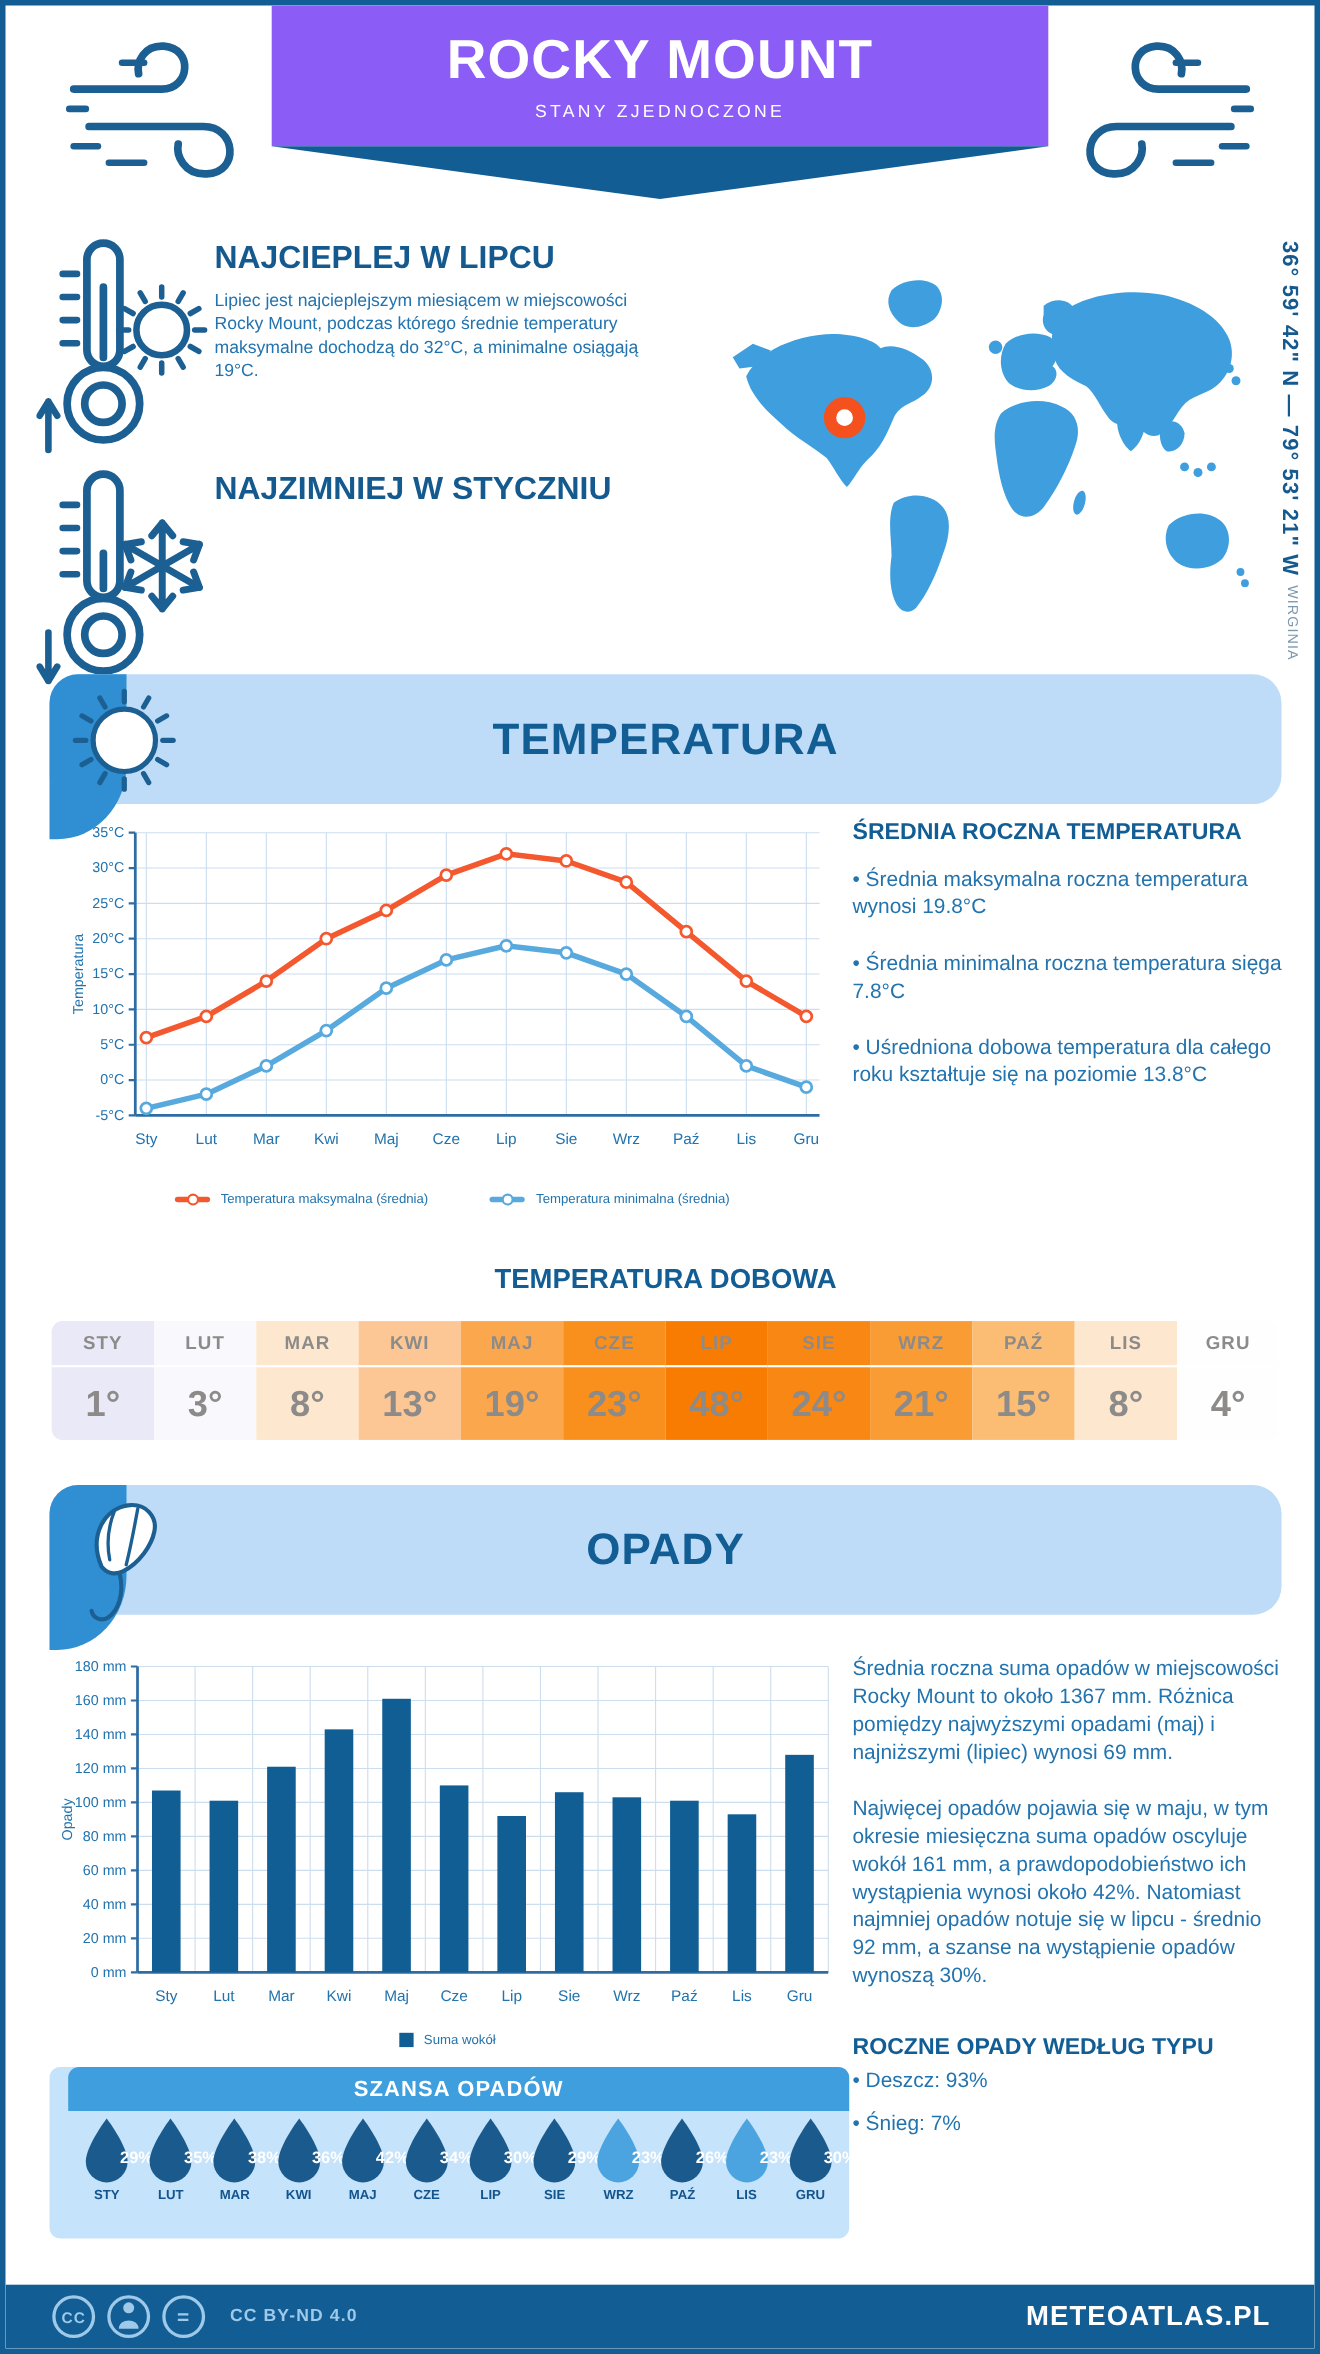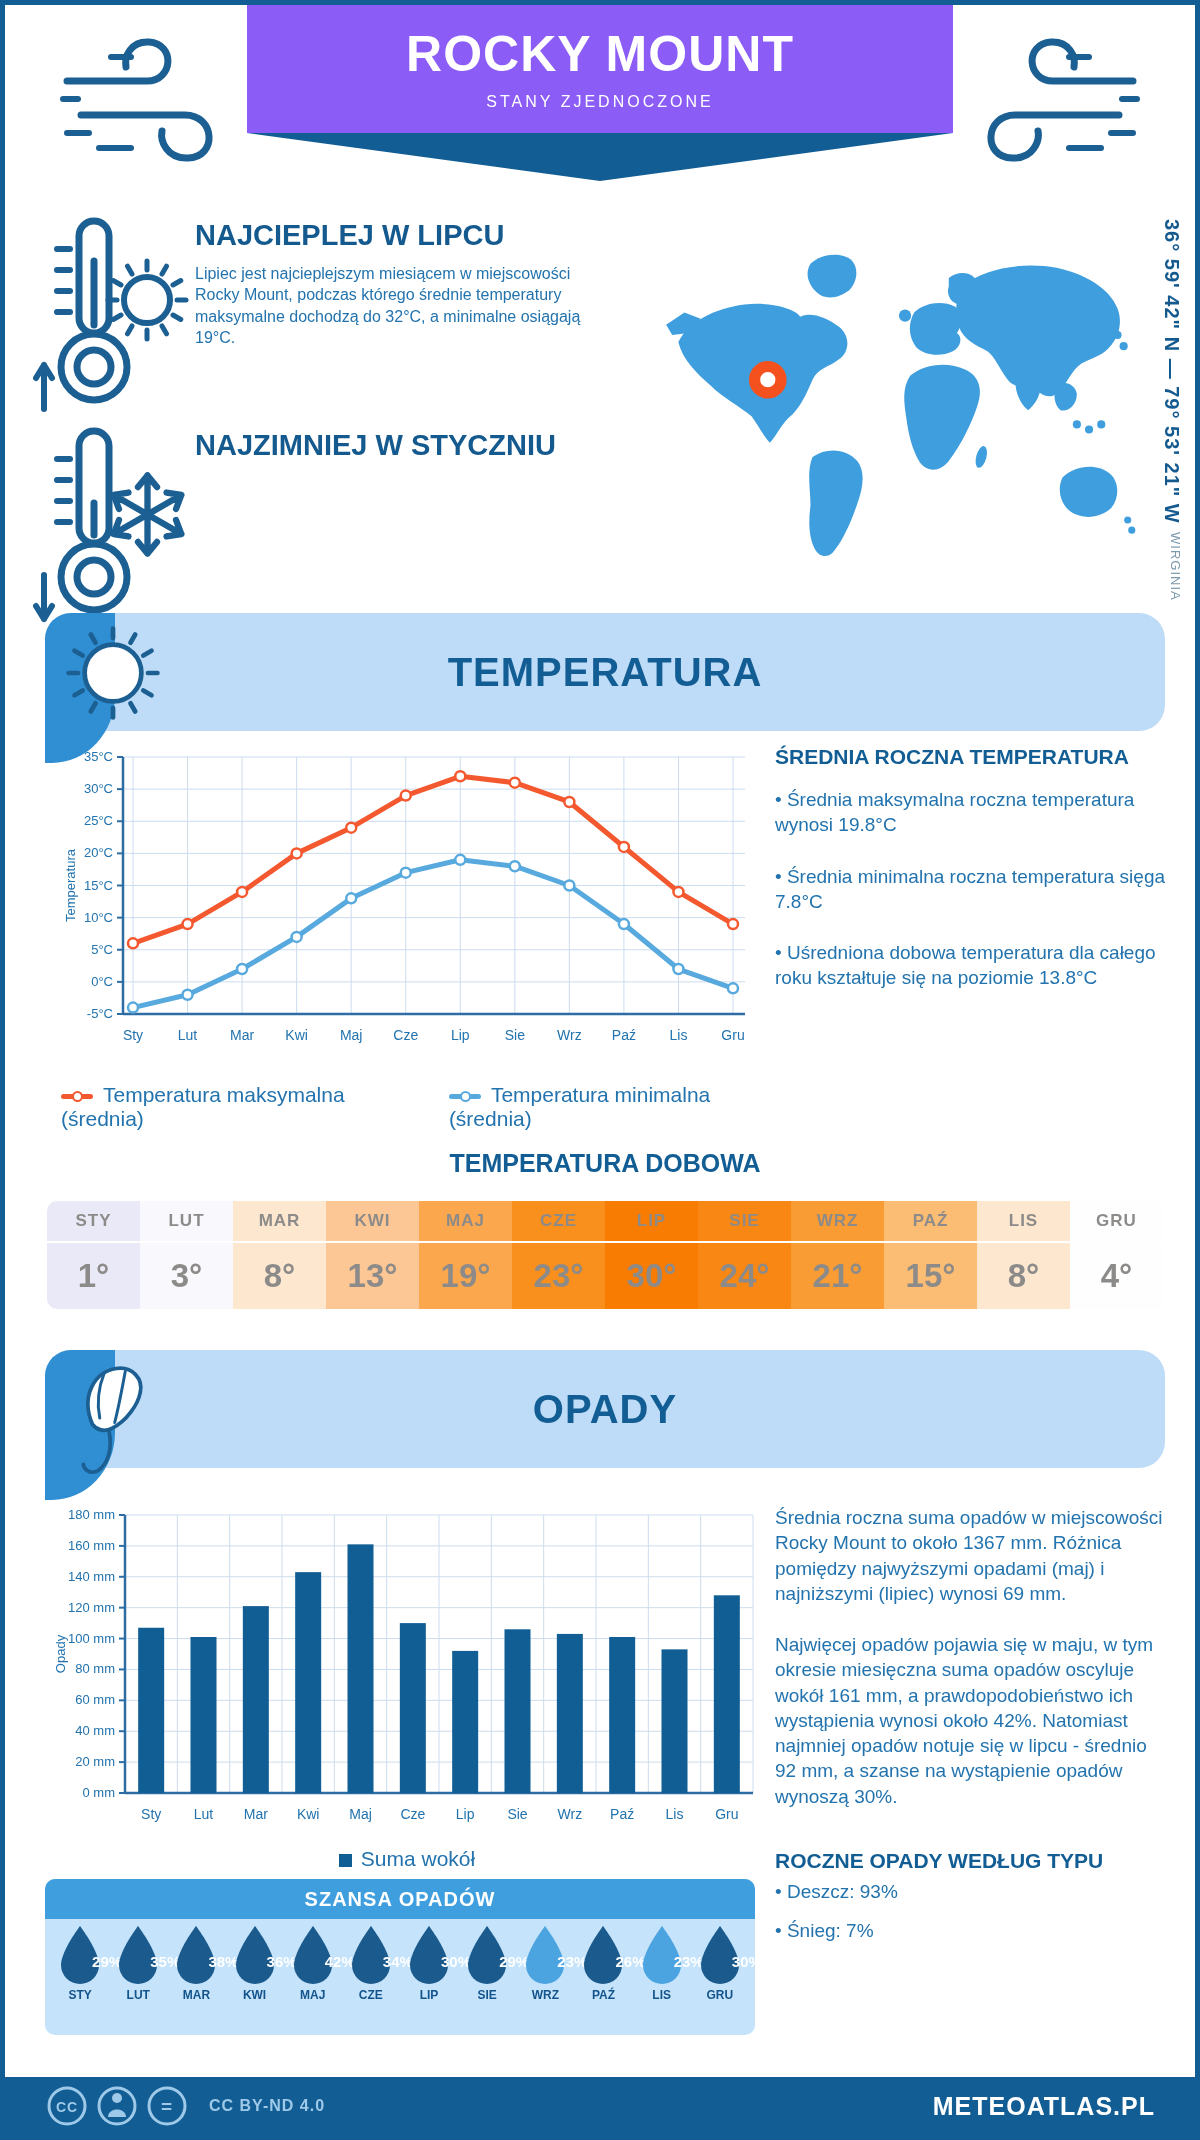--- a/index.html
+++ b/index.html
@@ -27,42 +27,42 @@
   
   .secban{position:absolute;left:40px;width:1120px;height:118px;background:#bedcf7;border-radius:26px;z-index:2;}
   .secban .tab{position:absolute;left:0;top:0;width:70px;height:150px;background:#2f8fd2;
                border-radius:26px 0 0 0;border-bottom-right-radius:90% 45%;z-index:1;}
   .secban .bant{position:absolute;left:0;right:0;top:0;height:118px;display:flex;align-items:center;justify-content:center;
                color:#115d94;font-size:40px;font-weight:bold;letter-spacing:1px;z-index:2;}
   .secban .icon{position:absolute;left:16px;top:8px;z-index:3;}
   
   .chart{position:absolute;}
   .legend{position:absolute;display:flex;justify-content:center;align-items:center;gap:56px;
-          color:#2273ae;font-size:21px;}
+          color:#2273ae;font-size:12px;}
   .lgline{display:inline-block;width:32px;height:5px;border-radius:3px;position:relative;margin-right:10px;vertical-align:middle;}
   .lgline:after{content:'';position:absolute;left:11px;top:-3px;width:7px;height:7px;border-radius:50%;background:#fff;border:2px solid;}
   .lg-max{background:#f4582e;color:#f4582e;}
   .lg-min{background:#57a9de;color:#57a9de;}
   .lgsq{display:inline-block;width:13px;height:13px;background:#115e94;margin-right:9px;vertical-align:middle;}
   
   .tbl-title{position:absolute;left:0;width:1200px;text-align:center;color:#115d94;font-size:25px;font-weight:bold;}
   .tbl{position:absolute;left:42px;top:1196px;width:1116px;height:108px;display:flex;}
   .tcol{flex:1;display:flex;flex-direction:column;}
   .tcol:first-child{border-radius:10px 0 0 10px;}
   .tcol:last-child{border-radius:0 10px 10px 0;}
   .tmon{height:40px;display:flex;align-items:center;justify-content:center;color:#8d8b89;
         font-size:17px;font-weight:bold;border-bottom:2px solid #fff;letter-spacing:1px;}
   .tval{flex:1;display:flex;align-items:center;justify-content:center;color:#8d8b89;font-size:33px;font-weight:bold;}
   
   .rcol{position:absolute;left:770px;width:398px;}
   .rcol h4{color:#115d94;font-size:21px;font-weight:bold;margin:0 0 6px 0;}
   .rcol p{color:#2273ae;font-size:19px;line-height:1.33;margin:0 0 26px 0;}
   .rcol .bullet{margin:0 0 14px 0;}
   
-  .szansa{position:absolute;left:40px;top:1874px;width:710px;height:156px;background:#c5e3fb;border-radius:10px;}
+  .szansa{position:absolute;left:40px;top:1874px;width:710px;height:156px;background:#c5e3fb;border-radius:10px;padding-left:17px;}
   .szhead{height:40px;background:#3f9ede;border-radius:10px 10px 0 0;display:flex;align-items:center;justify-content:center;
           color:#fff;font-size:20px;font-weight:bold;letter-spacing:1px;}
   .drops{display:flex;justify-content:space-around;padding:6px 6px 0 6px;}
   .drop-cell{width:55px;display:flex;flex-direction:column;align-items:center;}
   .drop-wrap{position:relative;width:46px;height:60px;}
   .drop-wrap svg{display:block;}
   .drop-pct{position:absolute;left:0;right:0;top:28px;text-align:center;color:#fff;font-size:15px;font-weight:bold;margin-left:35px;}
   .drop-mon{margin-top:3px;color:#14548c;font-size:12px;font-weight:bold;}
   
   .footer{position:absolute;left:0;right:0;bottom:0;height:58px;background:#115d94;display:flex;
@@ -313,21 +313,21 @@
     <div class="tcol" style="background-color: rgb(250, 167, 78);">
         <div class="tmon">MAJ</div>
         <div class="tval">19°</div>
       </div>
     <div class="tcol" style="background-color: rgb(249, 143, 29);">
         <div class="tmon">CZE</div>
         <div class="tval">23°</div>
       </div>
     <div class="tcol" style="background-color: rgb(248, 124, 2);">
         <div class="tmon">LIP</div>
-        <div class="tval">30°</div>
+        <div class="tval">48°</div>
       </div>
     <div class="tcol" style="background-color: rgb(249, 135, 19);">
         <div class="tmon">SIE</div>
         <div class="tval">24°</div>
       </div>
     <div class="tcol" style="background-color: rgb(249, 156, 51);">
         <div class="tmon">WRZ</div>
         <div class="tval">21°</div>
       </div>
     <div class="tcol" style="background-color: rgb(251, 188, 116);">

